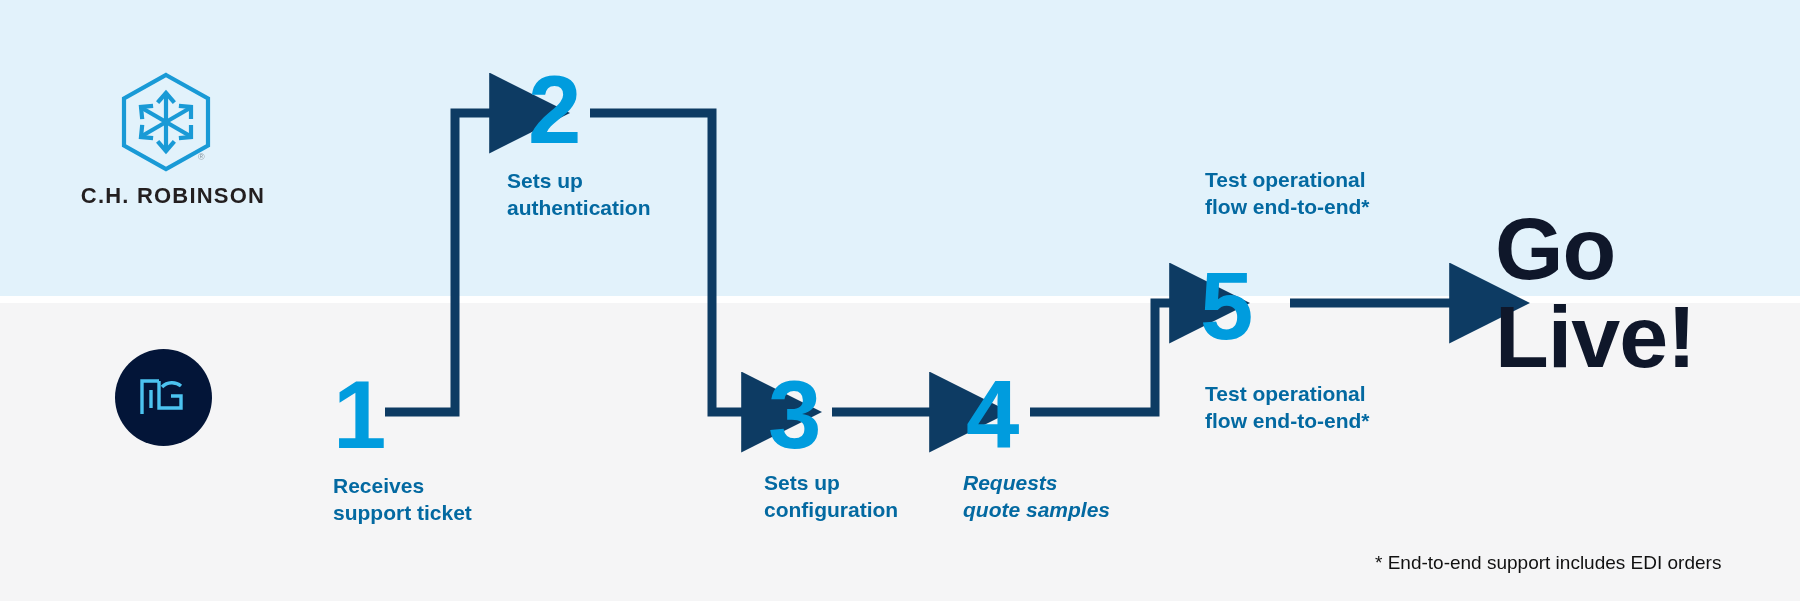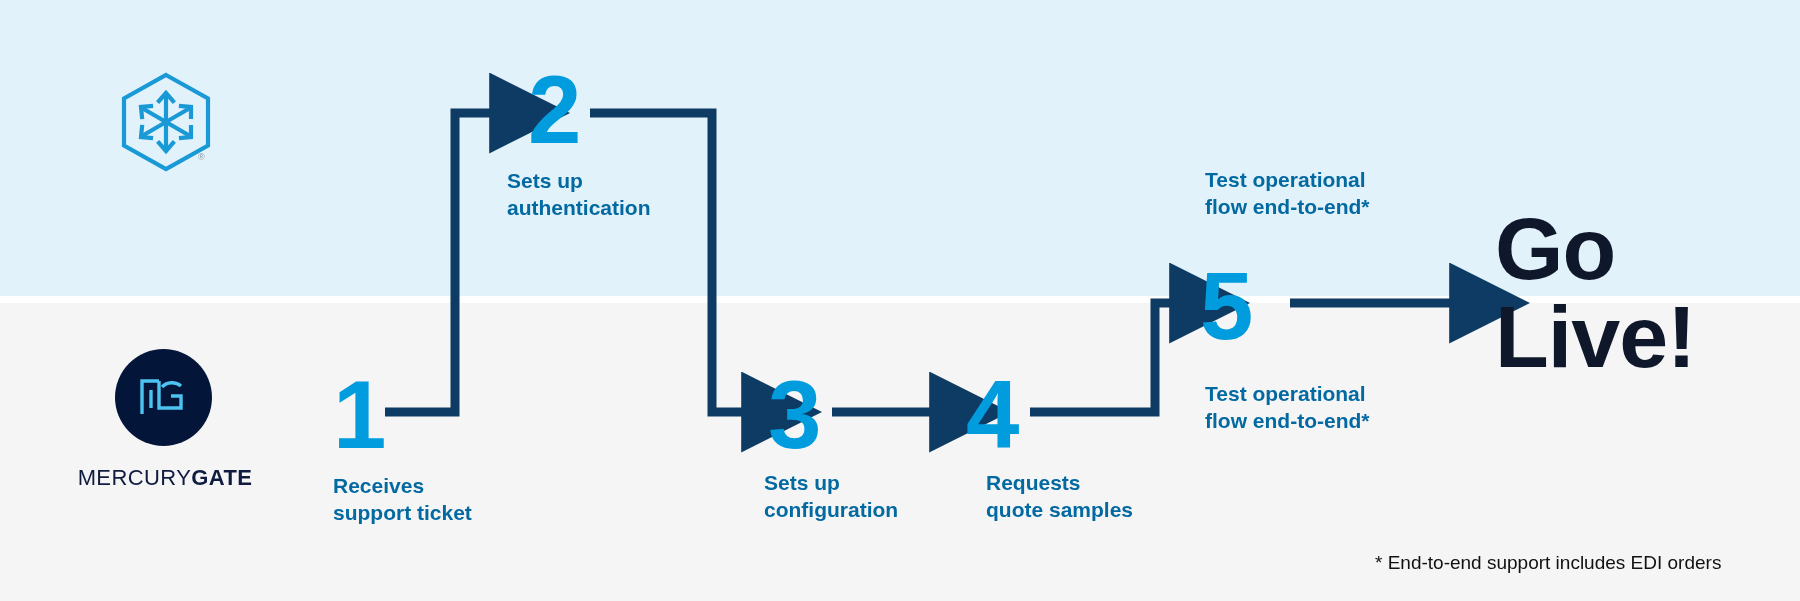--- a/index.html
+++ b/index.html
@@ -39,21 +39,21 @@
   #num1{left:333px;top:367px;font-size:96px;}
   #lab1{left:333px;top:473px;}
 
   #num2{left:528px;top:62px;font-size:96px;}
   #lab2{left:507px;top:168px;}
 
   #num3{left:768px;top:367px;font-size:96px;}
   #lab3{left:764px;top:470px;}
 
   #num4{left:966px;top:367px;font-size:96px;}
-  #lab4{left:986px;top:470px;}
+  #lab4{left:963px;top:470px;font-style:italic;}
 
   #num5{left:1200px;top:258px;font-size:96px;}
   #lab5a{left:1205px;top:167px;}
   #lab5b{left:1205px;top:381px;}
 
   .golive{position:absolute;left:1495px;top:205px;color:#0f172a;font-weight:bold;
     font-size:88px;line-height:1.0;white-space:pre-line;letter-spacing:-1px;}
 
   .footnote{position:absolute;left:1375px;top:552px;color:#111111;font-size:19px;}
 
@@ -81,32 +81,30 @@
 
       <polyline points="39,29 46,21 53,29" fill="none"></polyline>
       <polyline points="39,71 46,79 53,71" fill="none"></polyline>
       <polyline points="22,45 21,35 31,34" fill="none"></polyline>
       <polyline points="71,45 71,35 61,34" fill="none"></polyline>
       <polyline points="22,55 21,65 31,66" fill="none"></polyline>
       <polyline points="71,55 71,65 61,66" fill="none"></polyline>
     </svg>
   </div>
   <div class="chr-reg">®</div>
+  <div class="chr-name">C.H. ROBINSON</div>
 
   <div class="mg-circle"></div>
   <div class="mg-mark">
     <svg viewBox="0 0 52 38" width="52" height="38" fill="none" stroke="#4cc3f0" stroke-width="3.4">
       <polyline points="2,36 2,3 19,3"></polyline>
       <path d="M11,12 L11,30"></path>
       <polyline points="19,3 19,30 41,30 41,18 31,18"></polyline>
       <path d="M41,8 A14,14 0 0 0 22,9"></path>
     </svg>
-  </div>
-  <div class="mg-word">
-    <span class="thin">MERCURY</span><span class="bold">GATE</span>
   </div>
 
   <svg id="wires" viewBox="0 0 1800 601">
     <defs>
       <marker id="ah" markerWidth="9" markerHeight="9" refX="1.2" refY="4.5" orient="auto" markerUnits="strokeWidth">
         <path d="M0,0 L9,4.5 L0,9 z" fill="#0d3b63"></path>
       </marker>
     </defs>
     <g stroke="#0d3b63" stroke-width="9" fill="none">
 

